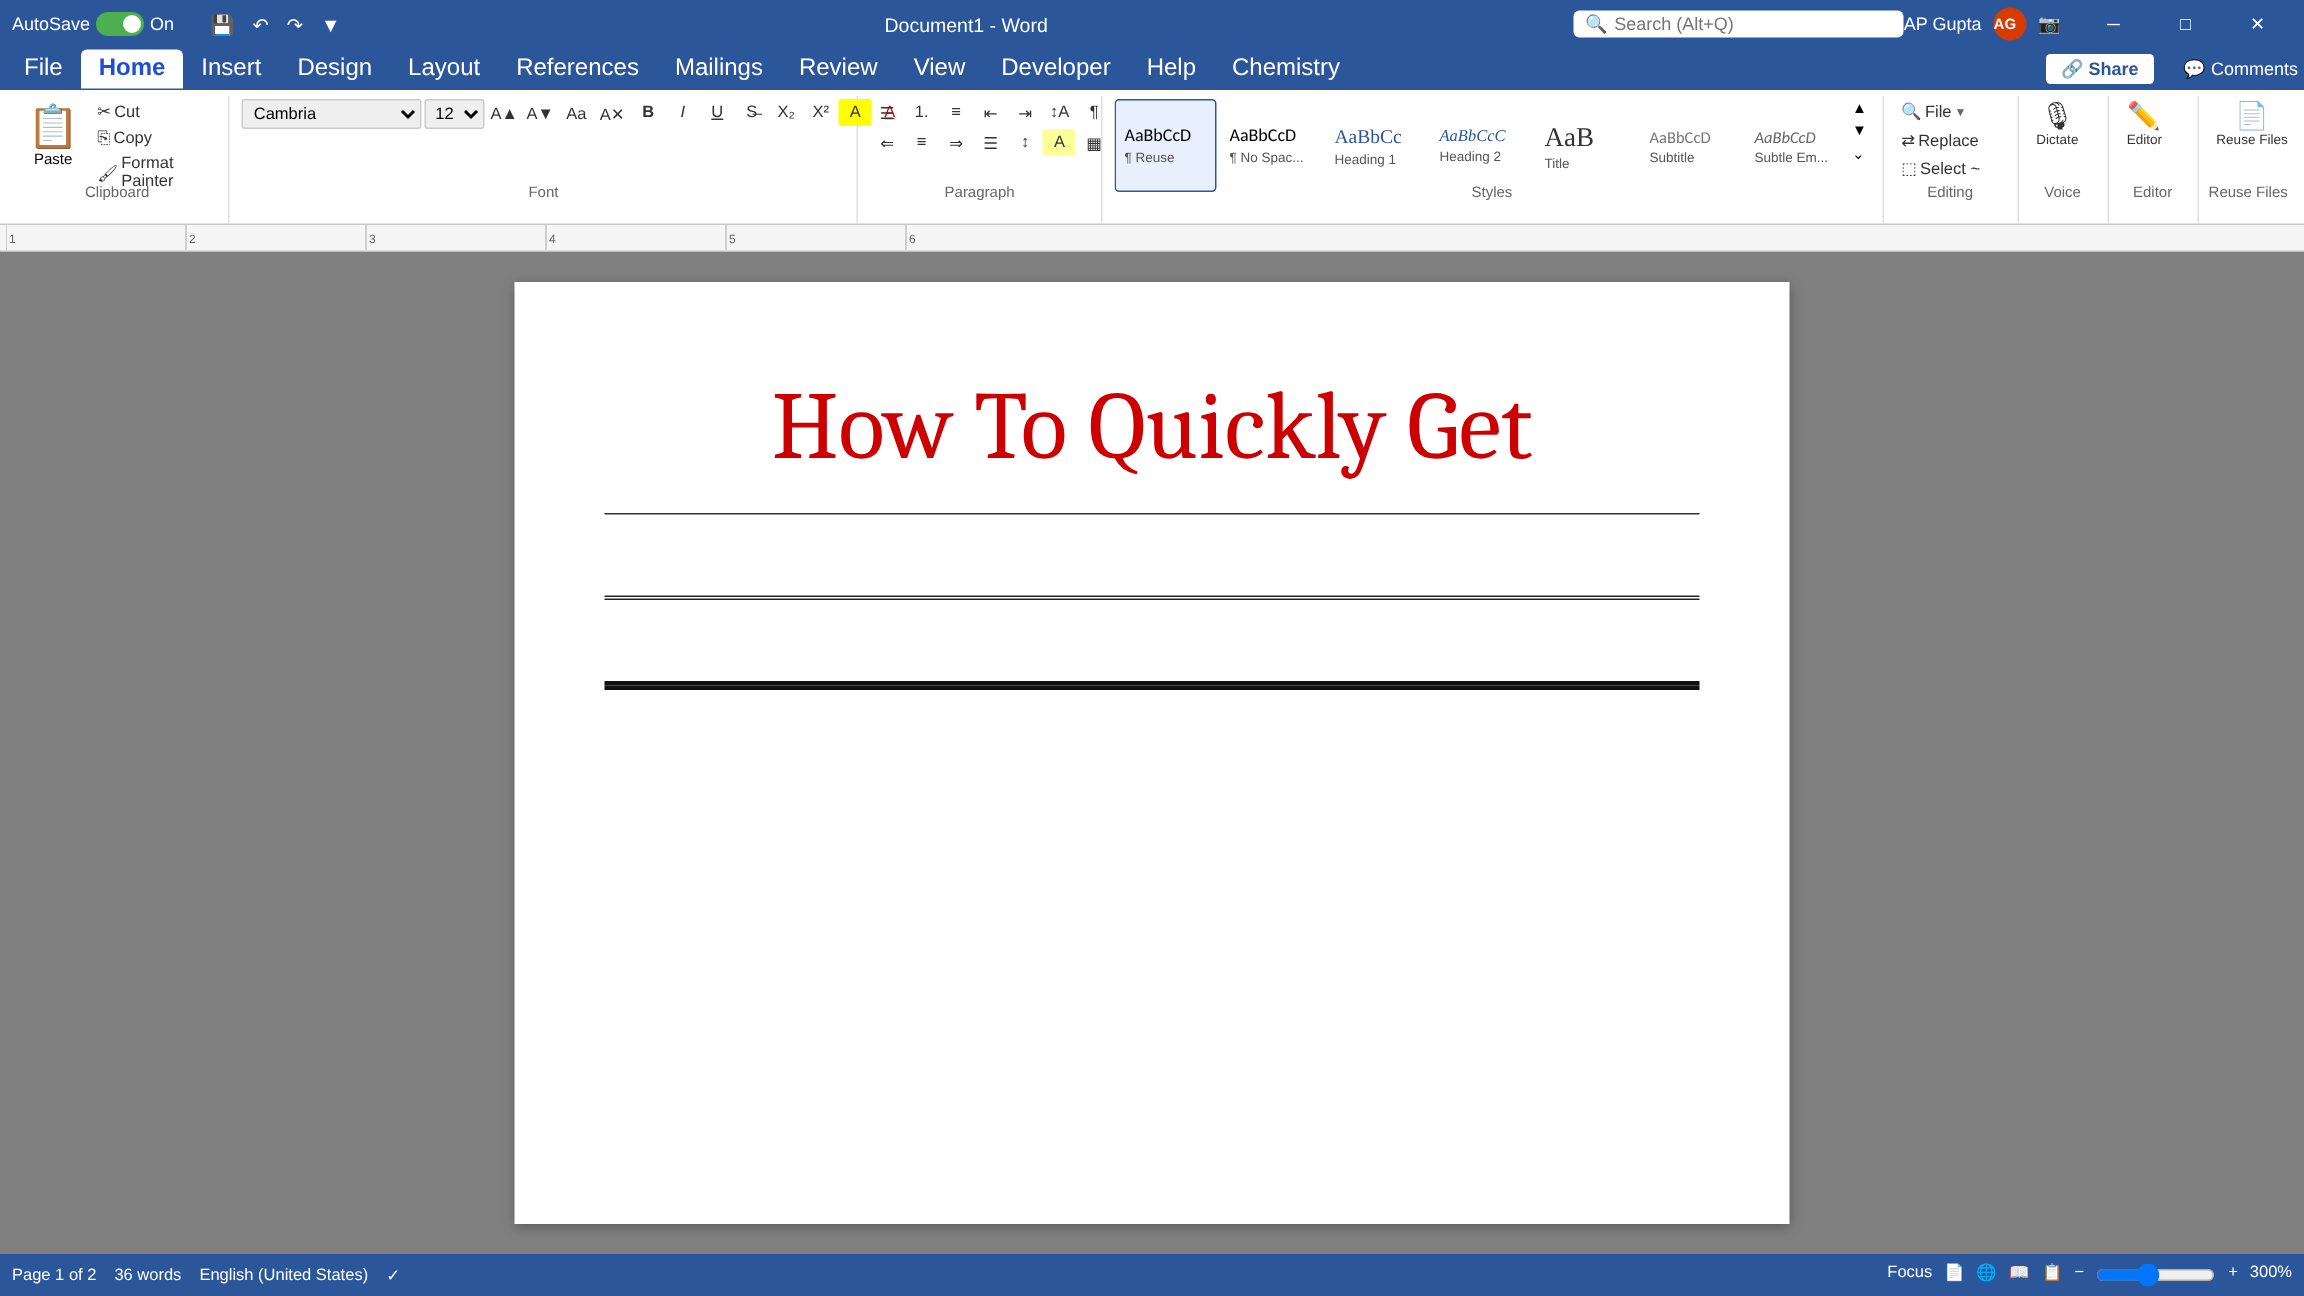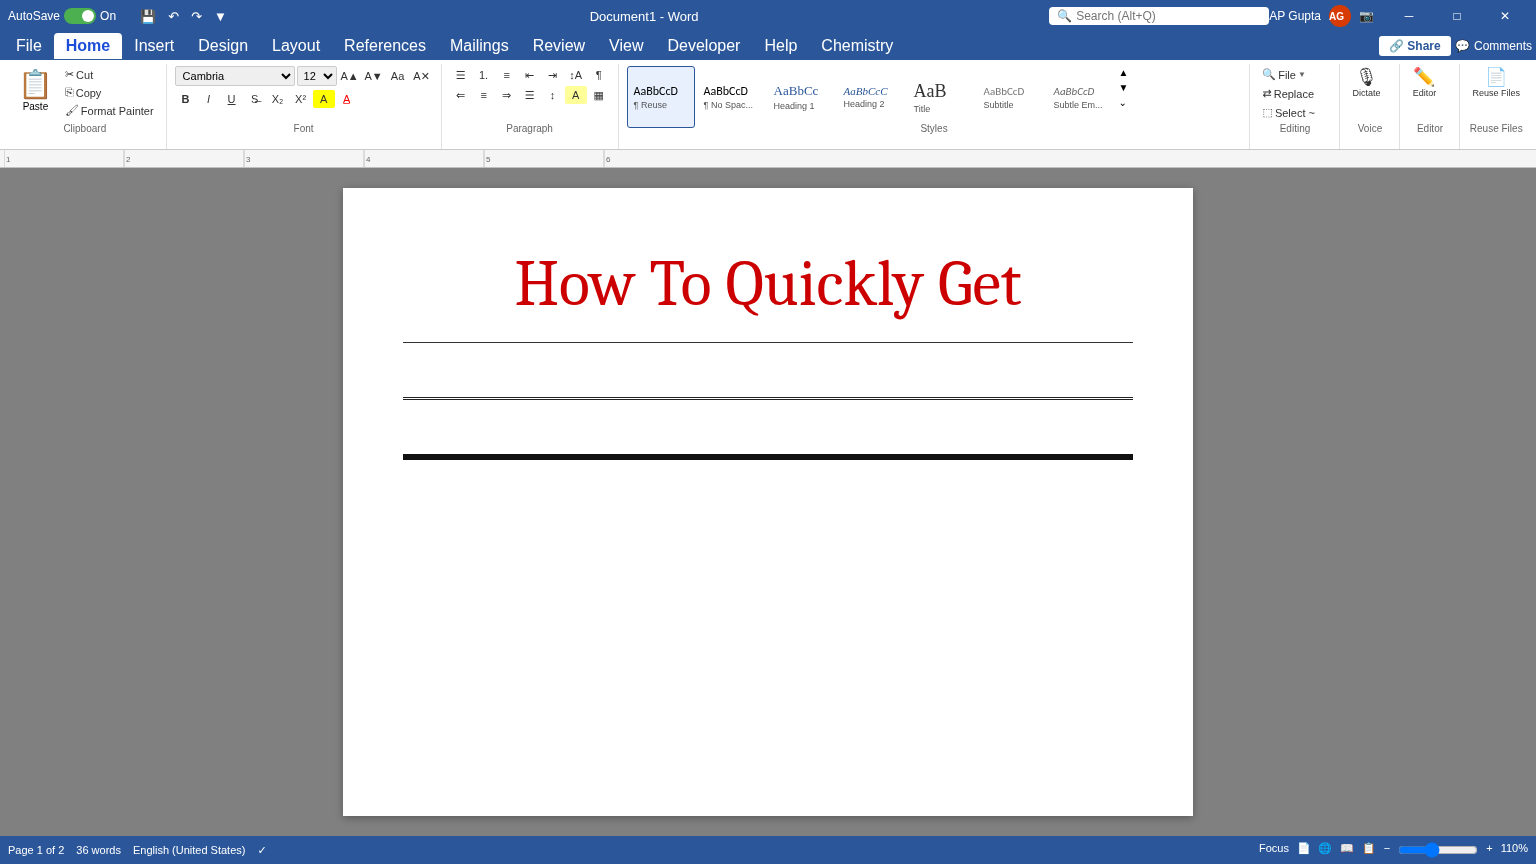--- a/index.html
+++ b/index.html
@@ -40,21 +40,21 @@
     
     #ribbon-tabs {
       display: flex; align-items: center; background: #2b579a; color: white;
       padding: 0 4px; height: 28px; font-size: 12px;
     }
     #ribbon-tabs .tab {
       padding: 4px 12px; cursor: pointer; border-radius: 4px 4px 0 0; font-size: 16px;
     }
     #ribbon-tabs .tab.active { background: white; color: #1d4ed8; font-weight: 600; }
     #ribbon-tabs .share-comments {
-      margin-left: auto; display: flex; align-items: center; gap: 5px;
+      margin-left: auto; display: flex; align-items: center; gap: 20px;
     }
     #ribbon-tabs .share-btn {
       background: white; color: #2b579a; border-radius: 3px;
       padding: 3px 10px; font-size: 12px; cursor: pointer; font-weight: 600;
     }
     #ribbon-tabs .comments-btn {
       color: white; font-size: 12px; cursor: pointer; display: flex; align-items: center; gap: 3px;
     }
 
     
@@ -268,21 +268,21 @@
         <div class="ribbon-btn-small">
           <span>🖌</span>
           <span>Format Painter</span>
         </div>
       </div>
     </div>
     <div class="ribbon-group-label">Clipboard</div>
   </div>
 
   <div class="ribbon-group font-group">
-    <div class="ribbon-group-content" style="flex-direction:column; gap:2px;">
+    <div class="ribbon-group-content" style="flex-direction:row; gap:2px;">
       <div class="font-row">
         <select class="font-select">
           <option>Cambria</option>
         </select>
         <select class="font-size-select">
           <option>12</option>
         </select>
         <span class="small-icon-btn">A▲</span>
         <span class="small-icon-btn">A▼</span>
         <span class="small-icon-btn">Aa</span>
@@ -469,15 +469,15 @@
   </div>
   <div class="status-right">
     <span>Focus</span>
     <span>📄</span>
     <span>🌐</span>
     <span>📖</span>
     <span>📋</span>
     <span>−</span>
     <input type="range" class="zoom-slider" min="10" max="500" value="210" style="">
     <span>+</span>
-    <span>110%</span>
+    <span>300%</span>
   </div>
 </div>
 
 </body></html>

